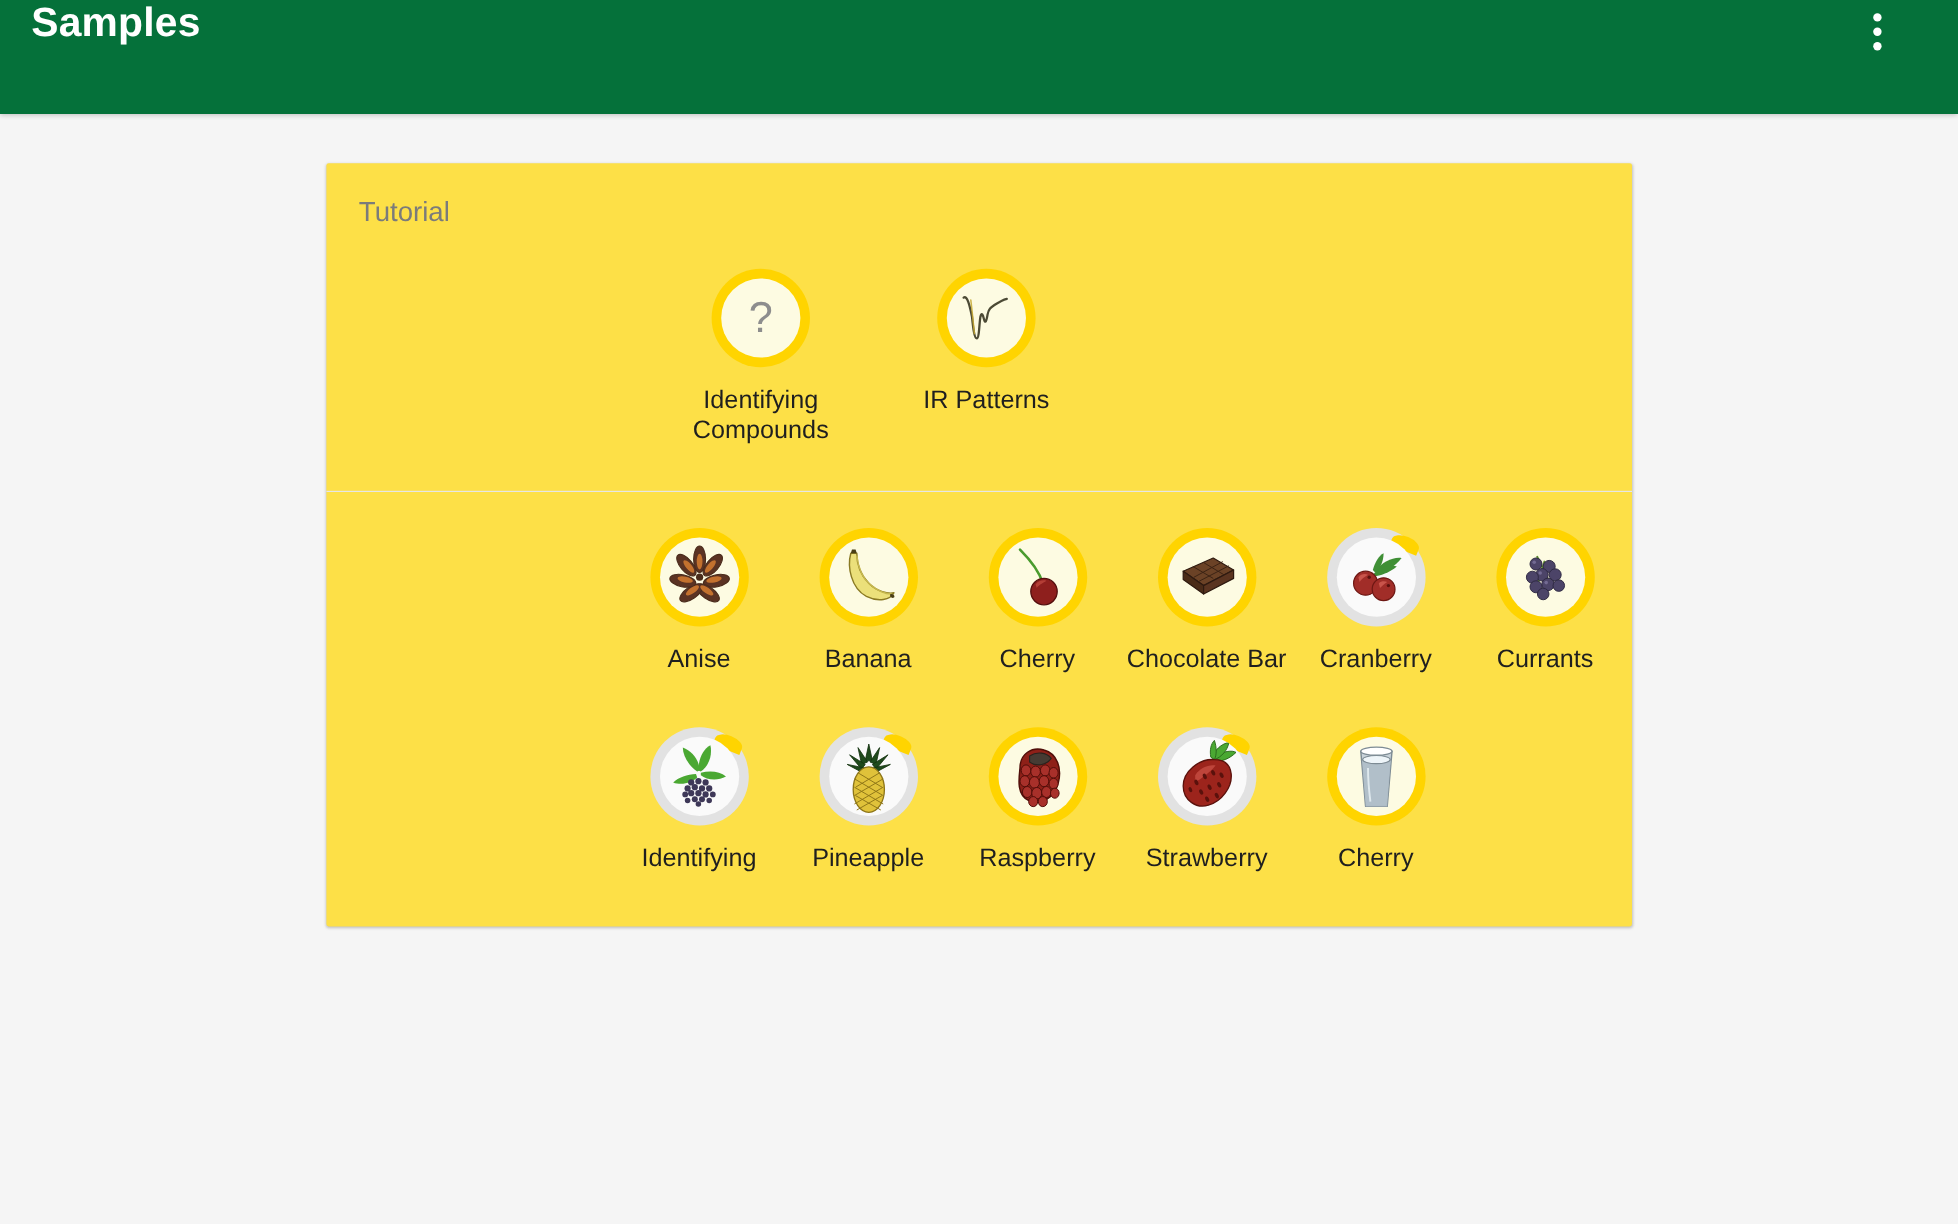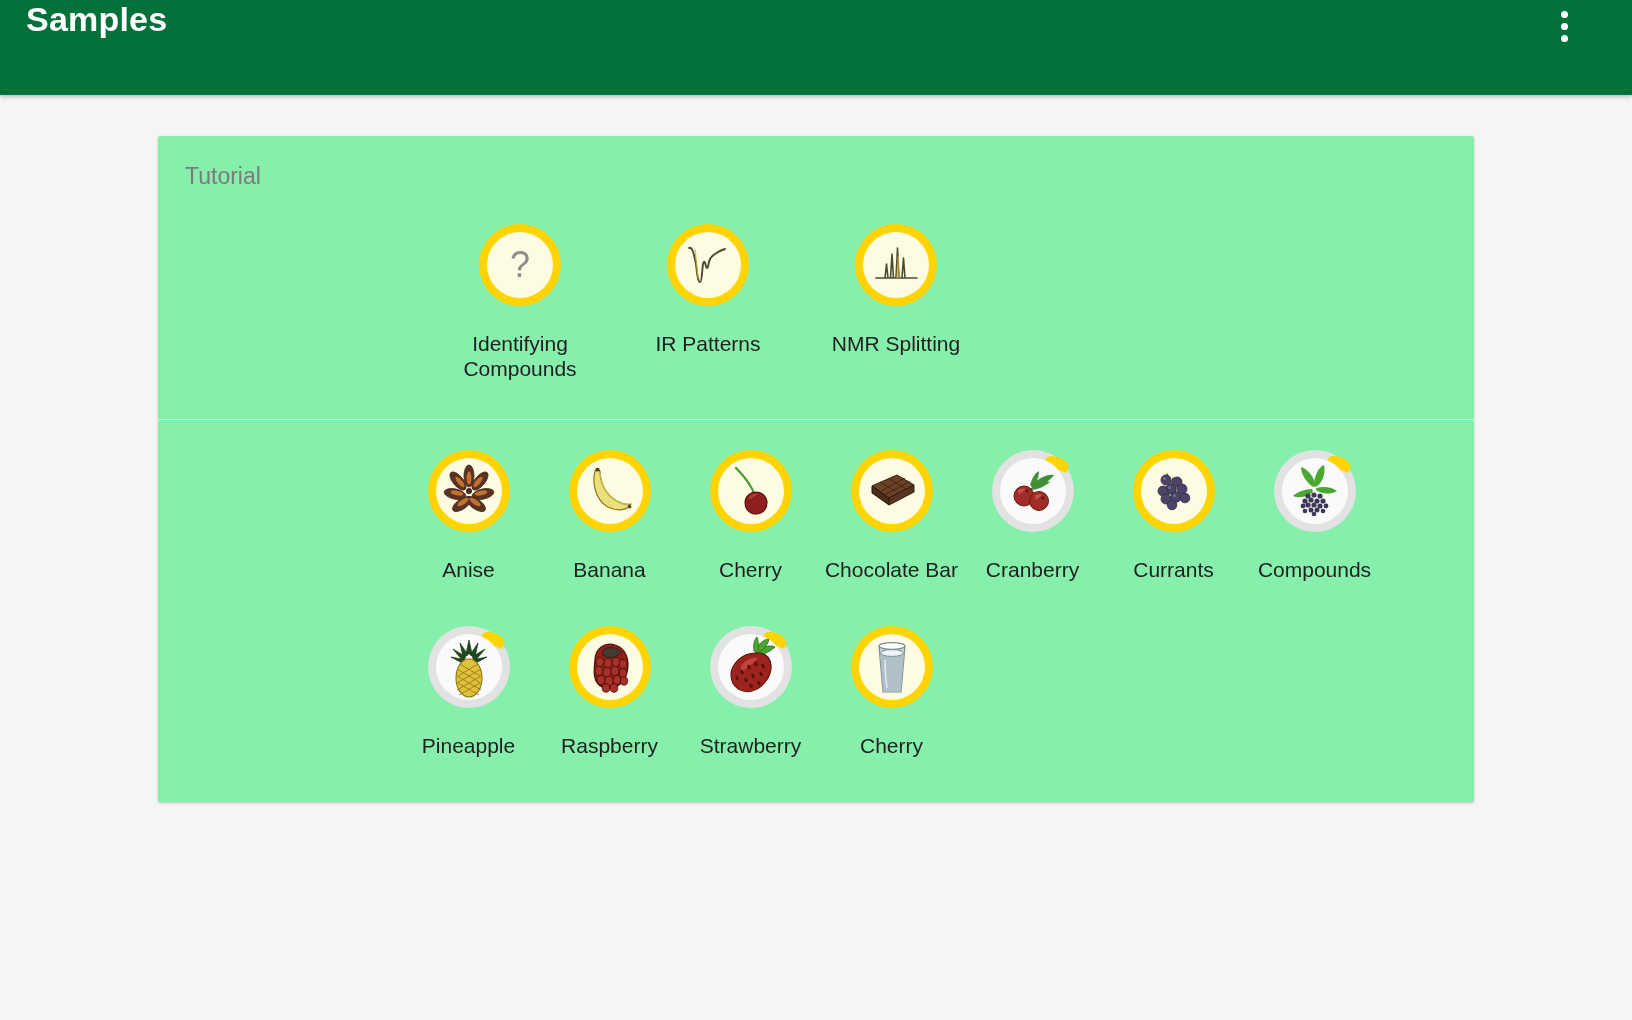--- a/index.html
+++ b/index.html
@@ -49,23 +49,23 @@
 
   
   .content {
     position: relative;
     height: 925px;
     overflow: hidden;
     display: flex;
     justify-content: center;
   }
   .card {
-    width: 1316px;
+    width: 1088px;
     margin-top: 41px;
-    background: #86efac;
+    background: #fde047;
     box-shadow: 0 1px 3px rgba(0,0,0,0.13), 0 1px 2px rgba(0,0,0,0.10);
     border-radius: 2px;
     align-self: flex-start;
   }
 
   .section + .section { border-top: 1px solid #e6e6e6; }
   .section-title {
     font-size: 23px;
     color: #7b7b7b;
     padding: 27px 0 0 27px;
@@ -131,21 +131,21 @@
     border-top-left-radius: 30px 16px;
     border-top-right-radius: 30px 16px;
     transform: rotate(22deg);
     transform-origin: 0 41px;
     z-index: 1;
   }
 
   .ring .glyph { width: 62px; height: 62px; display:block; }
 
   .tile-label {
-    margin-top: 25px;
+    margin-top: 15px;
     font-size: 21px;
     line-height: 25px;
     color: #1f1f1f;
     text-align: center;
     max-width: 170px;
   }
   .grid-tutorial .tile-label { max-width: 180px; }
 
   .qmark {
     font-size: 36px;
@@ -188,35 +188,20 @@
             <div class="inner">
               <svg class="glyph" viewBox="0 0 62 62">
                 <path d="M12 14 C15 12,17 20,19 30 C20 40,21 48,23 48 C25 48,25 36,26 30 C27 26,28 28,29 32 C30 36,31 34,32 28 C33 23,35 22,38 20 C41 18,44 16,48 15" fill="none" stroke="#4c4a35" stroke-width="1.9" stroke-linecap="round" stroke-linejoin="round"></path>
                 <path d="M18 16 C19 24,20 34,21 44" fill="none" stroke="#c6a832" stroke-width="1.3" stroke-linecap="round" opacity="0.85"></path>
               </svg>
             </div>
           </div>
           <div class="tile-label">IR Patterns</div>
         </div>
 
-        <div class="tile">
-          <div class="ring full">
-            <div class="inner">
-              <svg class="glyph" viewBox="0 0 62 62">
-                <line x1="11" y1="44" x2="52" y2="44" stroke="#4c4a35" stroke-width="1.6" stroke-linecap="round"></line>
-                <path d="M20 44 L21.5 30 L23 44" fill="none" stroke="#4c4a35" stroke-width="1.6" stroke-linejoin="round"></path>
-                <path d="M25.5 44 L27 20 L28.5 44" fill="none" stroke="#4c4a35" stroke-width="1.6" stroke-linejoin="round"></path>
-                <path d="M31 44 L32.5 14 L34 44" fill="none" stroke="#4c4a35" stroke-width="1.6" stroke-linejoin="round"></path>
-                <path d="M37 44 L38.5 24 L40 44" fill="none" stroke="#4c4a35" stroke-width="1.6" stroke-linejoin="round"></path>
-                <path d="M32 44 L33 22 L34 44" fill="none" stroke="#d4ad2c" stroke-width="1.1" opacity="0.8"></path>
-              </svg>
-            </div>
-          </div>
-          <div class="tile-label">NMR Splitting</div>
-        </div>
 
       </div>
     </div>
 
     <div class="section">
       <div class="grid grid-beginner">
 
         <div class="tile">
           <div class="ring full">
             <div class="inner">
@@ -372,21 +357,21 @@
                     <circle cx="42" cy="46" r="2.4"></circle>
                   <circle cx="27" cy="50" r="2.5"></circle>
                     <circle cx="33" cy="50" r="2.5"></circle>
                   <circle cx="21" cy="51" r="2.3"></circle>
                     <circle cx="39" cy="51" r="2.3"></circle>
                   <circle cx="30" cy="54" r="2.3"></circle>
                 </g>
               </svg>
             </div>
           </div>
-          <div class="tile-label">Compounds</div>
+          <div class="tile-label">Identifying</div>
         </div>
 
         <div class="tile">
           <div class="ring partial">
             <div class="inner">
               <svg class="glyph" viewBox="0 0 62 62">
                 <g fill="#1f4a1c" stroke="#14330f" stroke-width="0.7">
                   <path d="M31 4 L34 18 L28 18 Z"></path>
                   <path d="M22 7 L30 19 L25 21 Z"></path>
                   <path d="M40 7 L32 19 L37 21 Z"></path>

